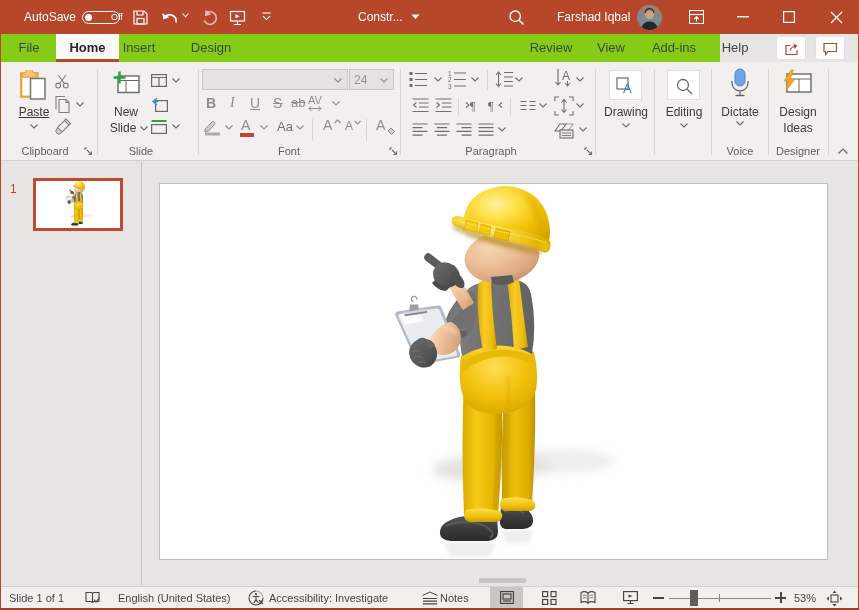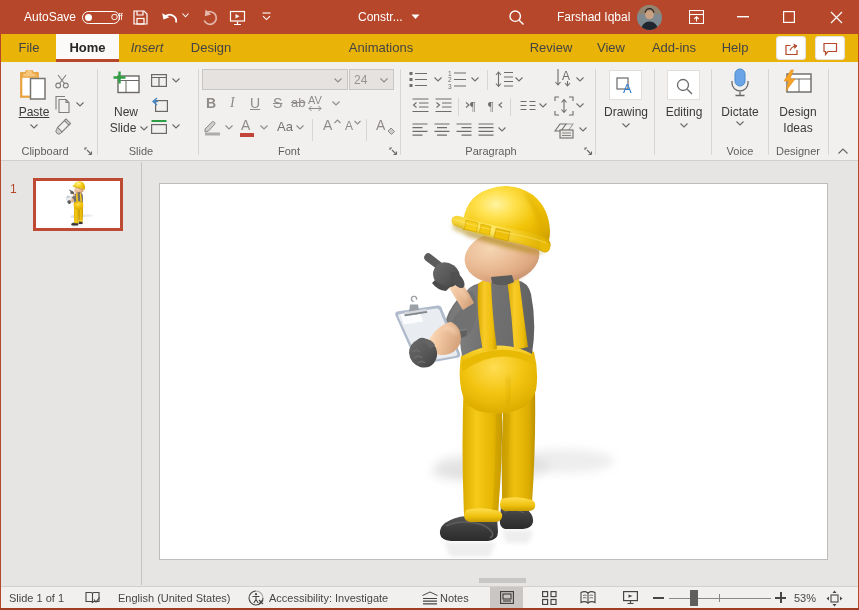--- a/index.html
+++ b/index.html
@@ -7,21 +7,21 @@
   body { font-family:"Liberation Sans", sans-serif; position:relative; background:#E7E5E4; }
   .abs { position:absolute; }
   
   #titlebar { position:absolute; left:0; top:0; width:859px; height:34px; background:#B7472A; color:#fff; }
   #titlebar .txt { position:absolute; font-size:12px; color:#fff; white-space:nowrap; }
   
   #frameL { position:absolute; left:0; top:0; width:1px; height:610px; background:#B7472A; z-index:50;}
   #frameR { position:absolute; right:0; top:0; width:1px; height:610px; background:#B7472A; z-index:50;}
   #frameB { position:absolute; left:0; bottom:0; width:859px; height:2px; background:#A03D22; z-index:50;}
   
-  #tabrow { position:absolute; left:1px; top:34px; width:857px; height:28px; background:#eab308; }
+  #tabrow { position:absolute; left:1px; top:34px; width:719px; height:28px; background:#84cc16; }
   .tab { position:absolute; top:0; height:28px; line-height:28px; font-size:13px; color:#444; text-align:center; }
   #tab-home { background:#FBFAF9; font-weight:bold; color:#262626; border-bottom:3px solid #B7472A; }
   
   #ribbon { position:absolute; left:1px; top:62px; width:857px; height:99px; background:#F2F0EF; border-bottom:1px solid #D2CFCD; }
   .gsep { position:absolute; top:7px; height:86px; width:1px; background:#D8D5D2; }
   .glabel { position:absolute; top:83px; font-size:11px; color:#605E5C; text-align:center; white-space:nowrap; }
   .launcher { position:absolute; width:9px; height:9px; }
   .btxt { position:absolute; font-size:12px; color:#3B3A39; text-align:center; white-space:nowrap; }
   .chev { position:absolute; width:8px; height:5px; }
   
@@ -103,23 +103,22 @@
   <svg class="abs" style="left:783px;top:11px;" width="12" height="12" viewBox="0 0 12 12" fill="none" stroke="#fff" stroke-width="1.2">
       <rect x="0.6" y="0.6" width="10.8" height="10.8"></rect>
     </svg>
   <svg class="abs" style="left:830px;top:11px;" width="13" height="13" viewBox="0 0 13 13" stroke="#fff" stroke-width="1.2">
       <path d="M1 1 L12 12 M12 1 L1 12"></path>
     </svg>
 </div>
 <div id="tabrow">
   <div class="tab" style="left:8px;width:40px;">File</div>
   <div class="tab" id="tab-home" style="left:55px;width:63px;">Home</div>
-  <div class="tab" style="left:123px;width:46px;font-style:italic;">Insert</div>
+  <div class="tab" style="left:115px;width:46px;">Insert</div>
   <div class="tab" style="left:184px;width:52px;">Design</div>
-  <div class="tab" style="left:339px;width:82px;">Animations</div>
   <div class="tab" style="left:524px;width:52px;">Review</div>
   <div class="tab" style="left:590px;width:40px;">View</div>
   <div class="tab" style="left:646px;width:54px;">Add-ins</div>
   <div class="tab" style="left:713px;width:42px;">Help</div>
   <div style="position:absolute;left:775px;top:2px;width:30px;height:24px;background:#fff;border:1px solid #E3E0DE;border-radius:3px;">
     <svg style="position:absolute;left:7px;top:4px;" width="16" height="16" viewBox="0 0 16 16" fill="none" stroke="#B7472A" stroke-width="1.2">
       <path d="M13 9 v4.5 h-11 v-9 h4.5"></path>
       <path d="M6 9.5 q1.5 -4 6 -4.5" fill="none"></path>
       <path d="M9.5 2.5 L13.5 4.8 L10.5 8 Z" fill="#B7472A" stroke="none"></path>
     </svg>

